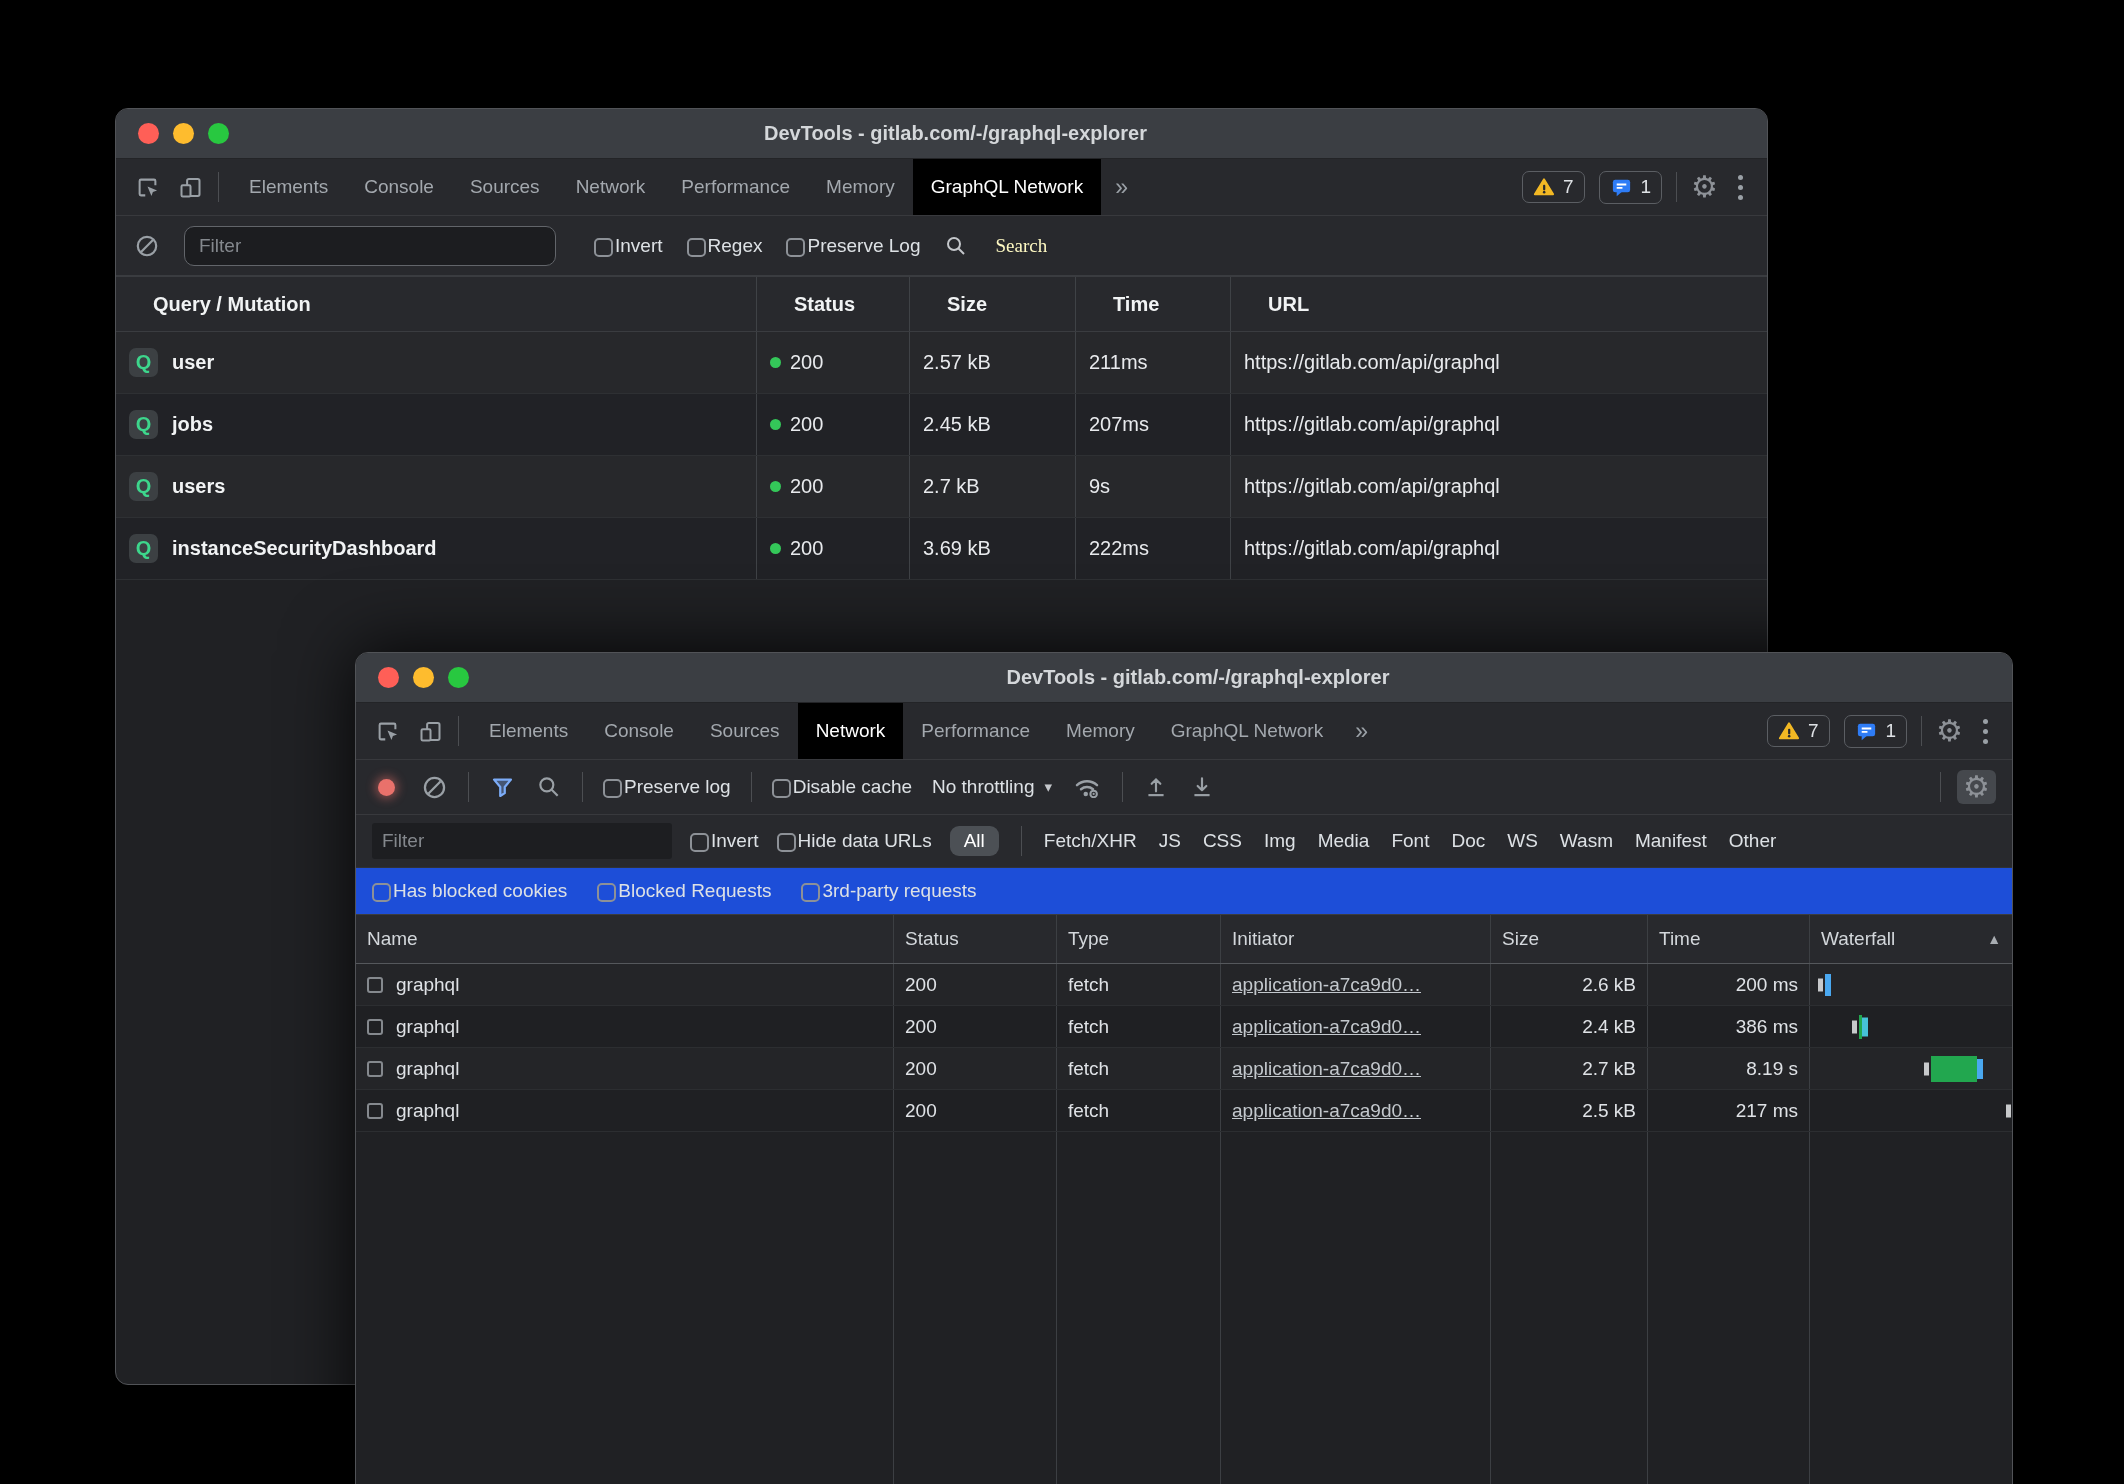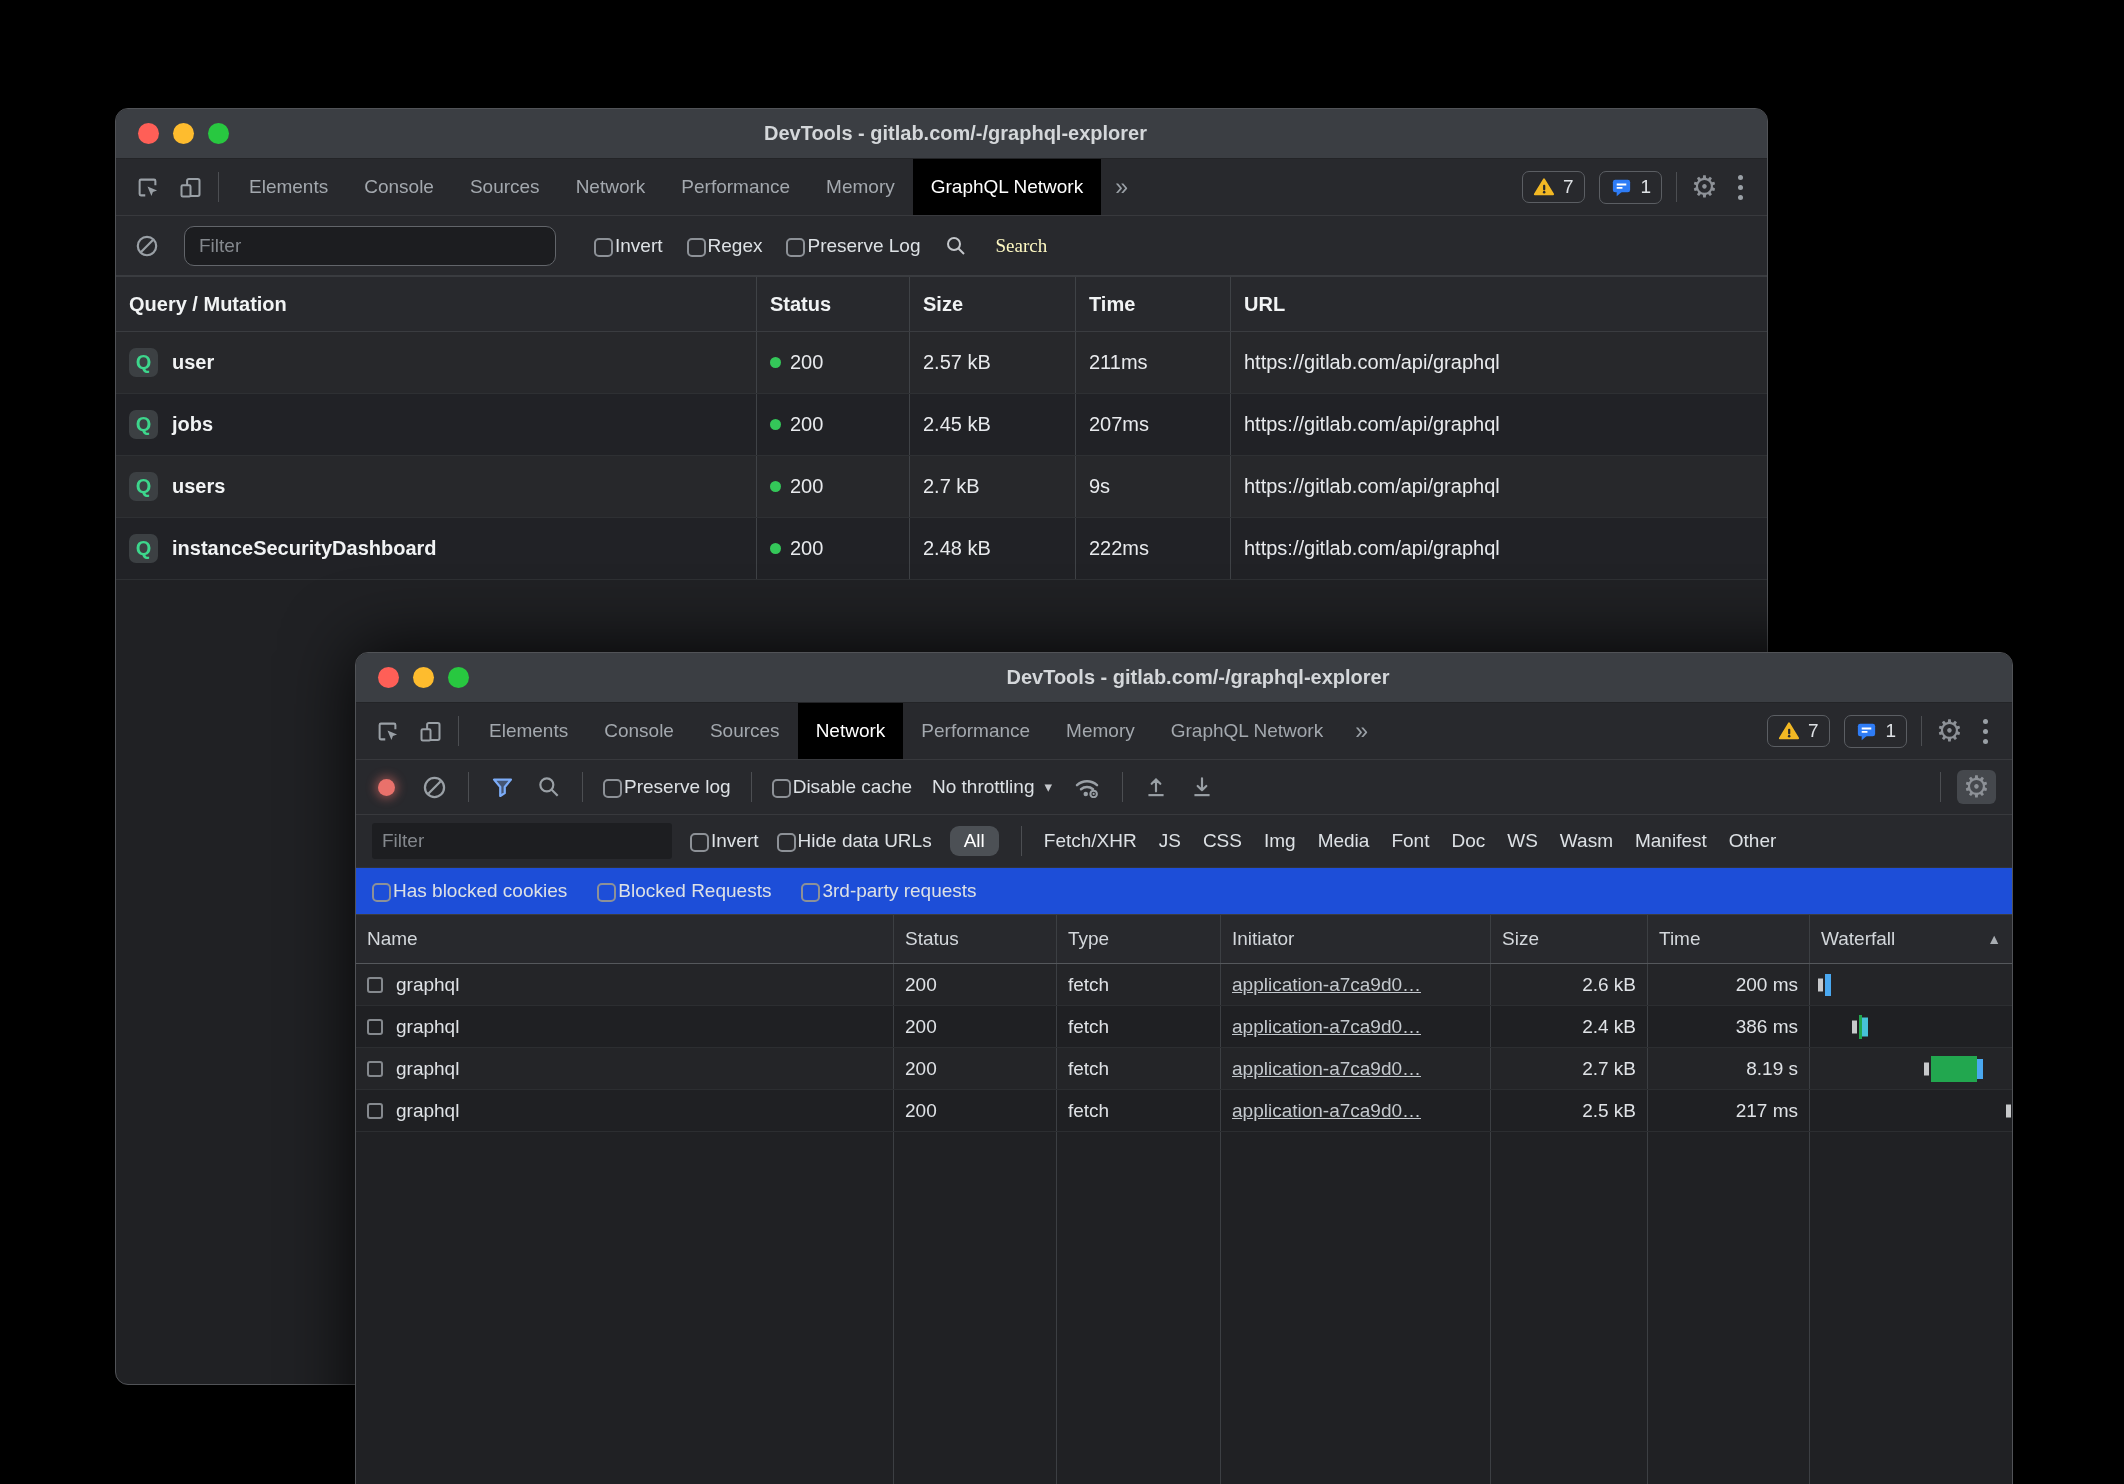--- a/index.html
+++ b/index.html
@@ -51,21 +51,21 @@
   .cb-label { display:flex; align-items:flex-end; gap:2px; font-size:19px; color:#dde1e5; }
   .checkbox { width:19px; height:19px; border:2px solid #8d9197; border-radius:5px;
     background:transparent; flex:none; }
   .search-group { display:flex; align-items:center; gap:27px; font-size:19px; color:#fef9c3;font-family:Liberation Serif, serif; }
 
   
   .gq-grid { display:grid; grid-template-columns:641px 153px 166px 155px 1fr; }
   .gq-head { height:56px; background:#28292d; border-top:1px solid #3a3c40;
     border-bottom:1px solid #3a3c40; }
   .gq-head > div { display:flex; align-items:center; padding-left:13px;
-    font-size:20px; font-weight:bold; color:#f1f3f4; border-right:1px solid #3f4246; }
+    font-size:20px; font-weight:bold; color:#f1f3f4; border-right:1px solid #3f4246;margin-left:24px; }
   .gq-head > div:last-child { border-right:none; }
   .gq-row { height:62px; border-bottom:1px solid #2e3033; }
   .gq-row.odd { background:#27282b; } .gq-row.even { background:#212226; }
   .gq-row > div { display:flex; align-items:center; padding-left:13px; font-size:20px;
     color:#e8eaed; border-right:1px solid #3f4246; overflow:hidden; white-space:nowrap; }
   .gq-row > div:last-child { border-right:none; }
   .q-badge { width:29px; height:29px; border-radius:7px; background:#3c4043;
     color:#3dd68c; font-weight:bold; font-size:20px; display:flex; align-items:center;
     justify-content:center; margin-right:14px; flex:none; }
   .gq-name { font-weight:bold; color:#f1f3f4; }
@@ -268,21 +268,21 @@
     </div>
     <div class="gq-grid gq-row even">
       <div>
           <span class="q-badge">Q</span>
           <span class="gq-name">instanceSecurityDashboard</span>
         </div>
       <div>
           <span class="status-dot"></span>
           <span>200</span>
         </div>
-      <div>2.48 kB</div>
+      <div>3.69 kB</div>
       <div>222ms</div>
       <div>https://gitlab.com/api/graphql</div>
     </div>
   </div>
 
   <div class="window" id="front-window">
 
     <div class="titlebar">
       <div class="traffic">
         <span class="light red"></span>

